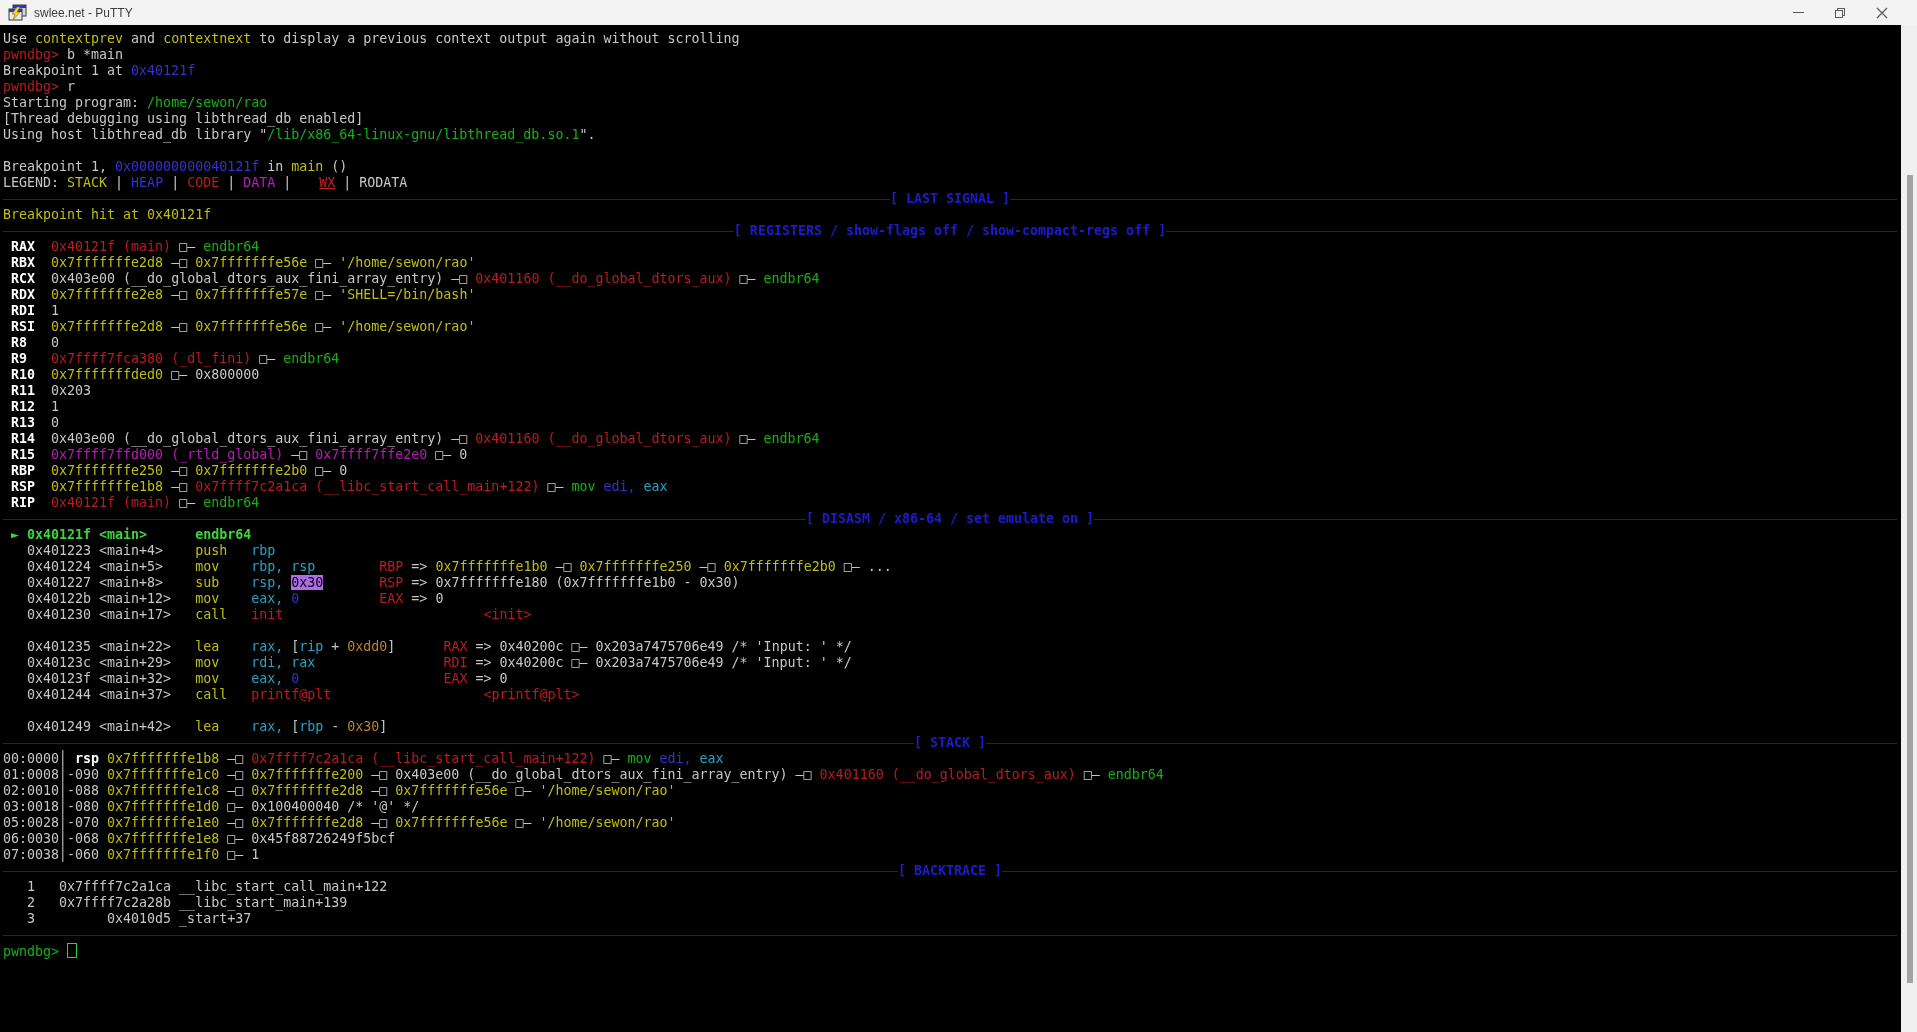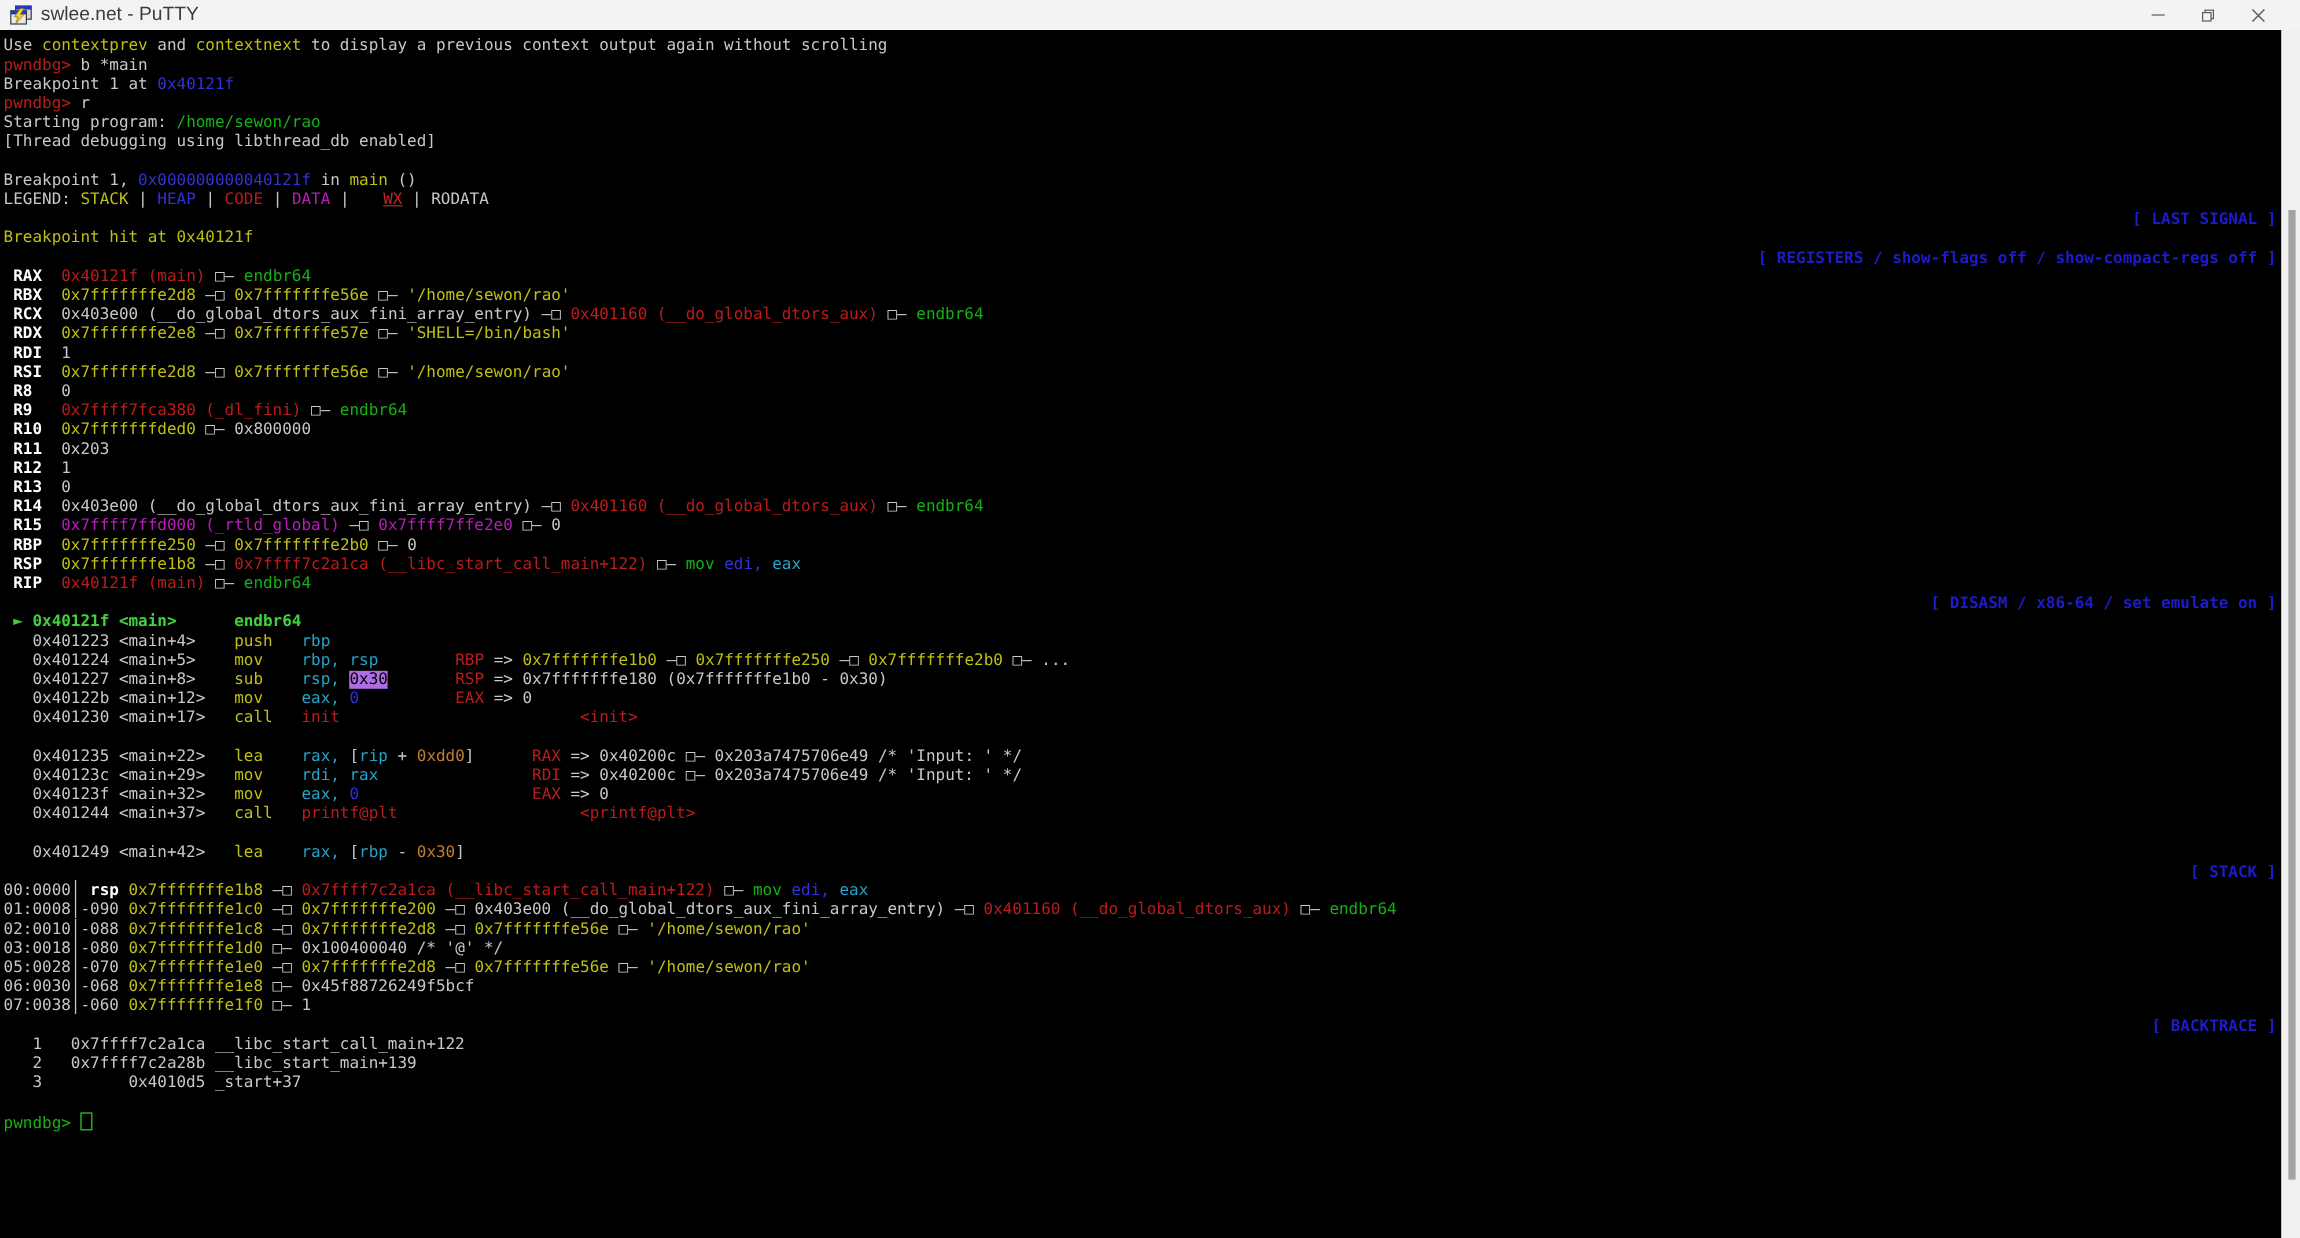--- a/index.html
+++ b/index.html
@@ -4,34 +4,34 @@
 <style>
   html,body{margin:0;padding:0;}
   body{
     width:1917px;height:1032px;overflow:hidden;position:relative;
     background:#000;font-family:"DejaVu Sans Mono",monospace;
   }
   
   .titlebar{
     position:absolute;top:0;left:0;width:1917px;height:25px;
     background:#f3f3f3;display:flex;align-items:center;
-    font-family:"Liberation Sans",sans-serif;font-size:16px;color:#3c3c3c;
+    font-family:"Liberation Sans",sans-serif;font-size:12px;color:#3c3c3c;
   }
   .app-icon{width:19px;height:17px;margin:0 7px 0 8px;flex:0 0 auto;}
   .title-text{flex:1 1 auto;white-space:nowrap;}
   .win-buttons{display:flex;align-items:center;height:100%;margin-right:14px;}
   .win-btn{width:42px;height:25px;display:flex;align-items:center;justify-content:center;}
   .glyph-min{width:11px;height:1px;background:#5a5a5a;}
   
   .terminal{
     position:absolute;top:25px;left:0;width:1638px;height:1007px;
     background:#000;box-sizing:border-box;padding:6px 0 0 3px;cursor:text;
   }
   .tline{height:16px;line-height:16px;font-size:13.3px;white-space:pre;}
-  .sep-row{display:flex;align-items:flex-end;width:1894px;flex-direction:column;}
+  .sep-row{display:flex;align-items:center;width:1894px;}
   .sep-fill{flex:1 1 auto;height:0;border-top:1px solid #1414b8;}
   .sep-label{flex:0 0 auto;color:#1c1ccc;font-weight:bold;}
   
   .c-w{color:#c7c7c7;}
   .c-W{color:#ffffff;font-weight:bold;}
   .c-y{color:#bfbf12;}
   .c-r{color:#bb1c1c;}
   .c-g{color:#15b115;}
   .c-G{color:#3dd43d;font-weight:bold;text-align:right;}
   .c-b{color:#3131d6;}
@@ -81,20 +81,21 @@
 </div>
 
 <div class="terminal">
   <div id="term-out">
       <div class="tline"><span class="c-w">Use </span><span class="c-y">contextprev</span><span class="c-w"> and </span><span class="c-y">contextnext</span><span class="c-w"> to display a previous context output again without scrolling</span></div>
       <div class="tline"><span class="c-r">pwndbg&gt; </span><span class="c-w">b *main</span></div>
       <div class="tline"><span class="c-w">Breakpoint 1 at </span><span class="c-b">0x40121f</span></div>
       <div class="tline"><span class="c-r">pwndbg&gt; </span><span class="c-w">r</span></div>
       <div class="tline"><span class="c-w">Starting program: </span><span class="c-g">/home/sewon/rao</span></div>
       <div class="tline"><span class="c-w">[Thread debugging using libthread_db enabled]</span></div>
+      <div class="tline"><span class="c-w">Using host libthread_db library "</span><span class="c-g">/lib/x86_64-linux-gnu/libthread_db.so.1</span><span class="c-w">".</span></div>
       <div class="tline">&nbsp;</div>
       <div class="tline"><span class="c-w">Breakpoint 1, </span><span class="c-b">0x000000000040121f</span><span class="c-w"> in </span><span class="c-y">main</span><span class="c-w"> ()</span></div>
       <div class="tline"><span class="c-w">LEGEND: </span><span class="c-y">STACK</span><span class="c-w"> | </span><span class="c-b">HEAP</span><span class="c-w"> | </span><span class="c-r">CODE</span><span class="c-w"> | </span><span class="c-m">DATA</span><span class="c-w"> | </span><span class="c-wx">WX</span><span class="c-w"> | RODATA</span></div>
       <div class="tline sep-row"><span class="sep-fill"></span><span class="sep-label">[ LAST SIGNAL ]</span><span class="sep-fill"></span></div>
       <div class="tline"><span class="c-y">Breakpoint hit at 0x40121f</span></div>
       <div class="tline sep-row"><span class="sep-fill"></span><span class="sep-label">[ REGISTERS / show-flags off / show-compact-regs off ]</span><span class="sep-fill"></span></div>
       <div class="tline"><span class="c-W"> RAX  </span><span class="c-r">0x40121f (main) </span><span class="c-w">□— </span><span class="c-g">endbr64</span></div>
       <div class="tline"><span class="c-W"> RBX  </span><span class="c-y">0x7fffffffe2d8 </span><span class="c-w">—□ </span><span class="c-y">0x7fffffffe56e </span><span class="c-w">□— </span><span class="c-y">'/home/sewon/rao'</span></div>
       <div class="tline"><span class="c-W"> RCX  </span><span class="c-w">0x403e00 (__do_global_dtors_aux_fini_array_entry) —□ </span><span class="c-r">0x401160 (__do_global_dtors_aux) </span><span class="c-w">□— </span><span class="c-g">endbr64</span></div>
       <div class="tline"><span class="c-W"> RDX  </span><span class="c-y">0x7fffffffe2e8 </span><span class="c-w">—□ </span><span class="c-y">0x7fffffffe57e </span><span class="c-w">□— </span><span class="c-y">'SHELL=/bin/bash'</span></div>

